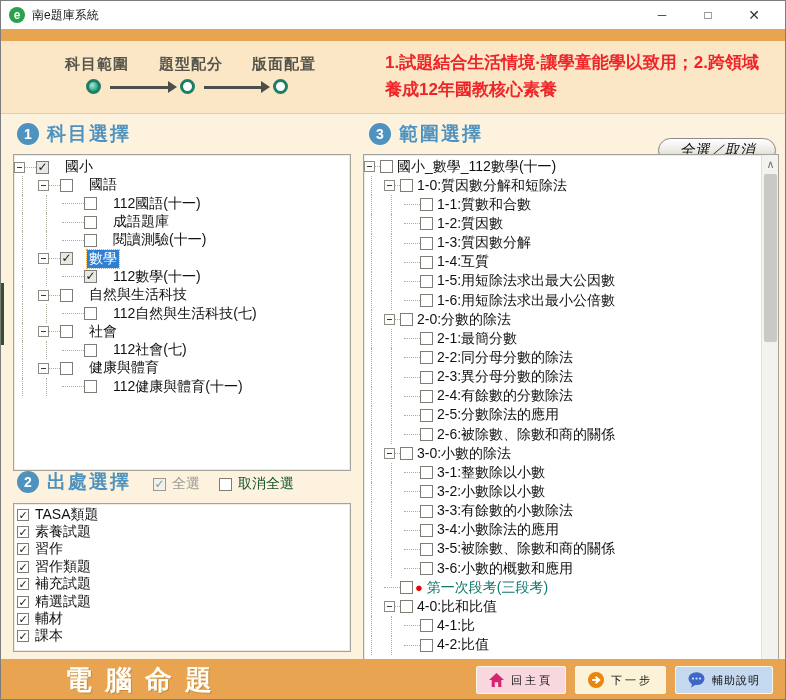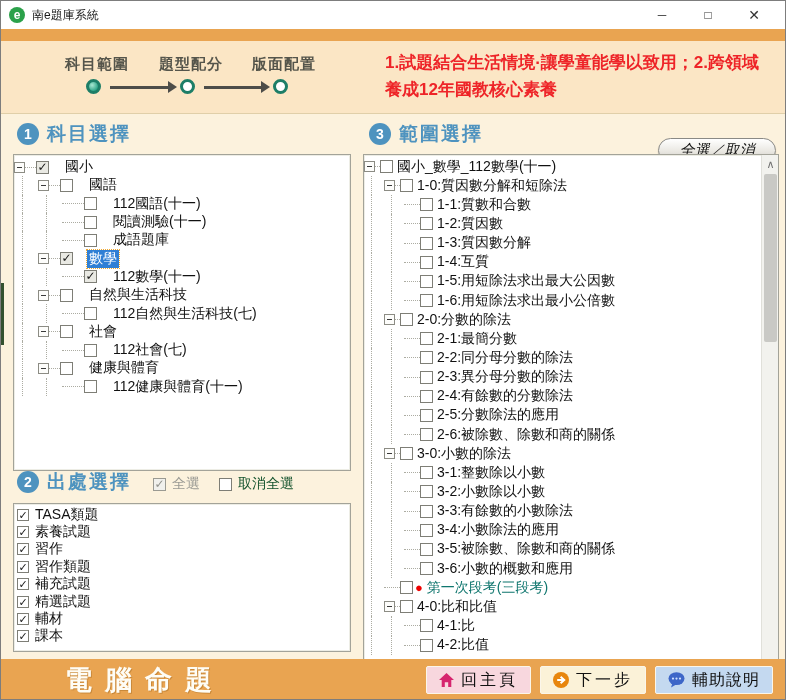--- a/index.html
+++ b/index.html
@@ -97,21 +97,21 @@
   .sbtn.up{top:1px;} .sbtn.down{bottom:1px;}
   .sthumb{position:absolute;left:2px;width:13px;top:19px;height:168px;background:#C9C9C5;border-radius:2px;}
 
   
   .footer{position:absolute;left:0;top:658px;width:100%;height:42px;background:var(--accent-orange);
     display:flex;align-items:center;}
   .brand{margin-left:64px;font-size:27px;font-weight:bold;color:#FEFDF6;letter-spacing:13px;
     text-shadow:1px 1px 0 rgba(175,115,40,.55);white-space:nowrap;}
   .fbtns{margin-left:auto;margin-right:12px;display:flex;gap:9px;}
   .fbtn{height:28px;border:1px solid #FBF6EA;border-radius:2px;display:flex;align-items:center;
-    gap:7px;padding:0 12px;font-size:16px;color:#111;white-space:nowrap;}
+    gap:7px;padding:0 12px;font-size:11px;color:#111;white-space:nowrap;}
   .fbtn.home{background:#F8D7DE;letter-spacing:3px;}
   .fbtn.help{background:#C4D9F0;letter-spacing:1px;}
   .fbtn.next{background:#FBF2D8;letter-spacing:3px;}
   .ficon{display:flex;align-items:center;}
 
   .edge-artifact{position:absolute;left:0;top:282px;width:3px;height:62px;background:#33512F;}
 </style>
 </head>
 <body>
 
@@ -171,28 +171,28 @@
         <span class="guide"></span>
         <span class="hline"></span>
         <span class="cb"></span>
         <span class="tlabel">112國語(十一)</span>
       </div>
       <div class="trow">
         <span class="guide"></span>
         <span class="guide"></span>
         <span class="hline"></span>
         <span class="cb"></span>
+        <span class="tlabel">成語題庫</span>
+      </div>
+      <div class="trow">
+        <span class="guide"></span>
+        <span class="guide"></span>
+        <span class="hline"></span>
+        <span class="cb"></span>
         <span class="tlabel">閱讀測驗(十一)</span>
-      </div>
-      <div class="trow">
-        <span class="guide"></span>
-        <span class="guide"></span>
-        <span class="hline"></span>
-        <span class="cb"></span>
-        <span class="tlabel">成語題庫</span>
       </div>
       <div class="trow">
         <span class="guide"></span>
         <span class="exp"></span>
         <span class="hstub"></span>
         <span class="cb gray">✓</span>
         <span class="tlabel sel">數學</span>
       </div>
       <div class="trow">
         <span class="guide"></span>

